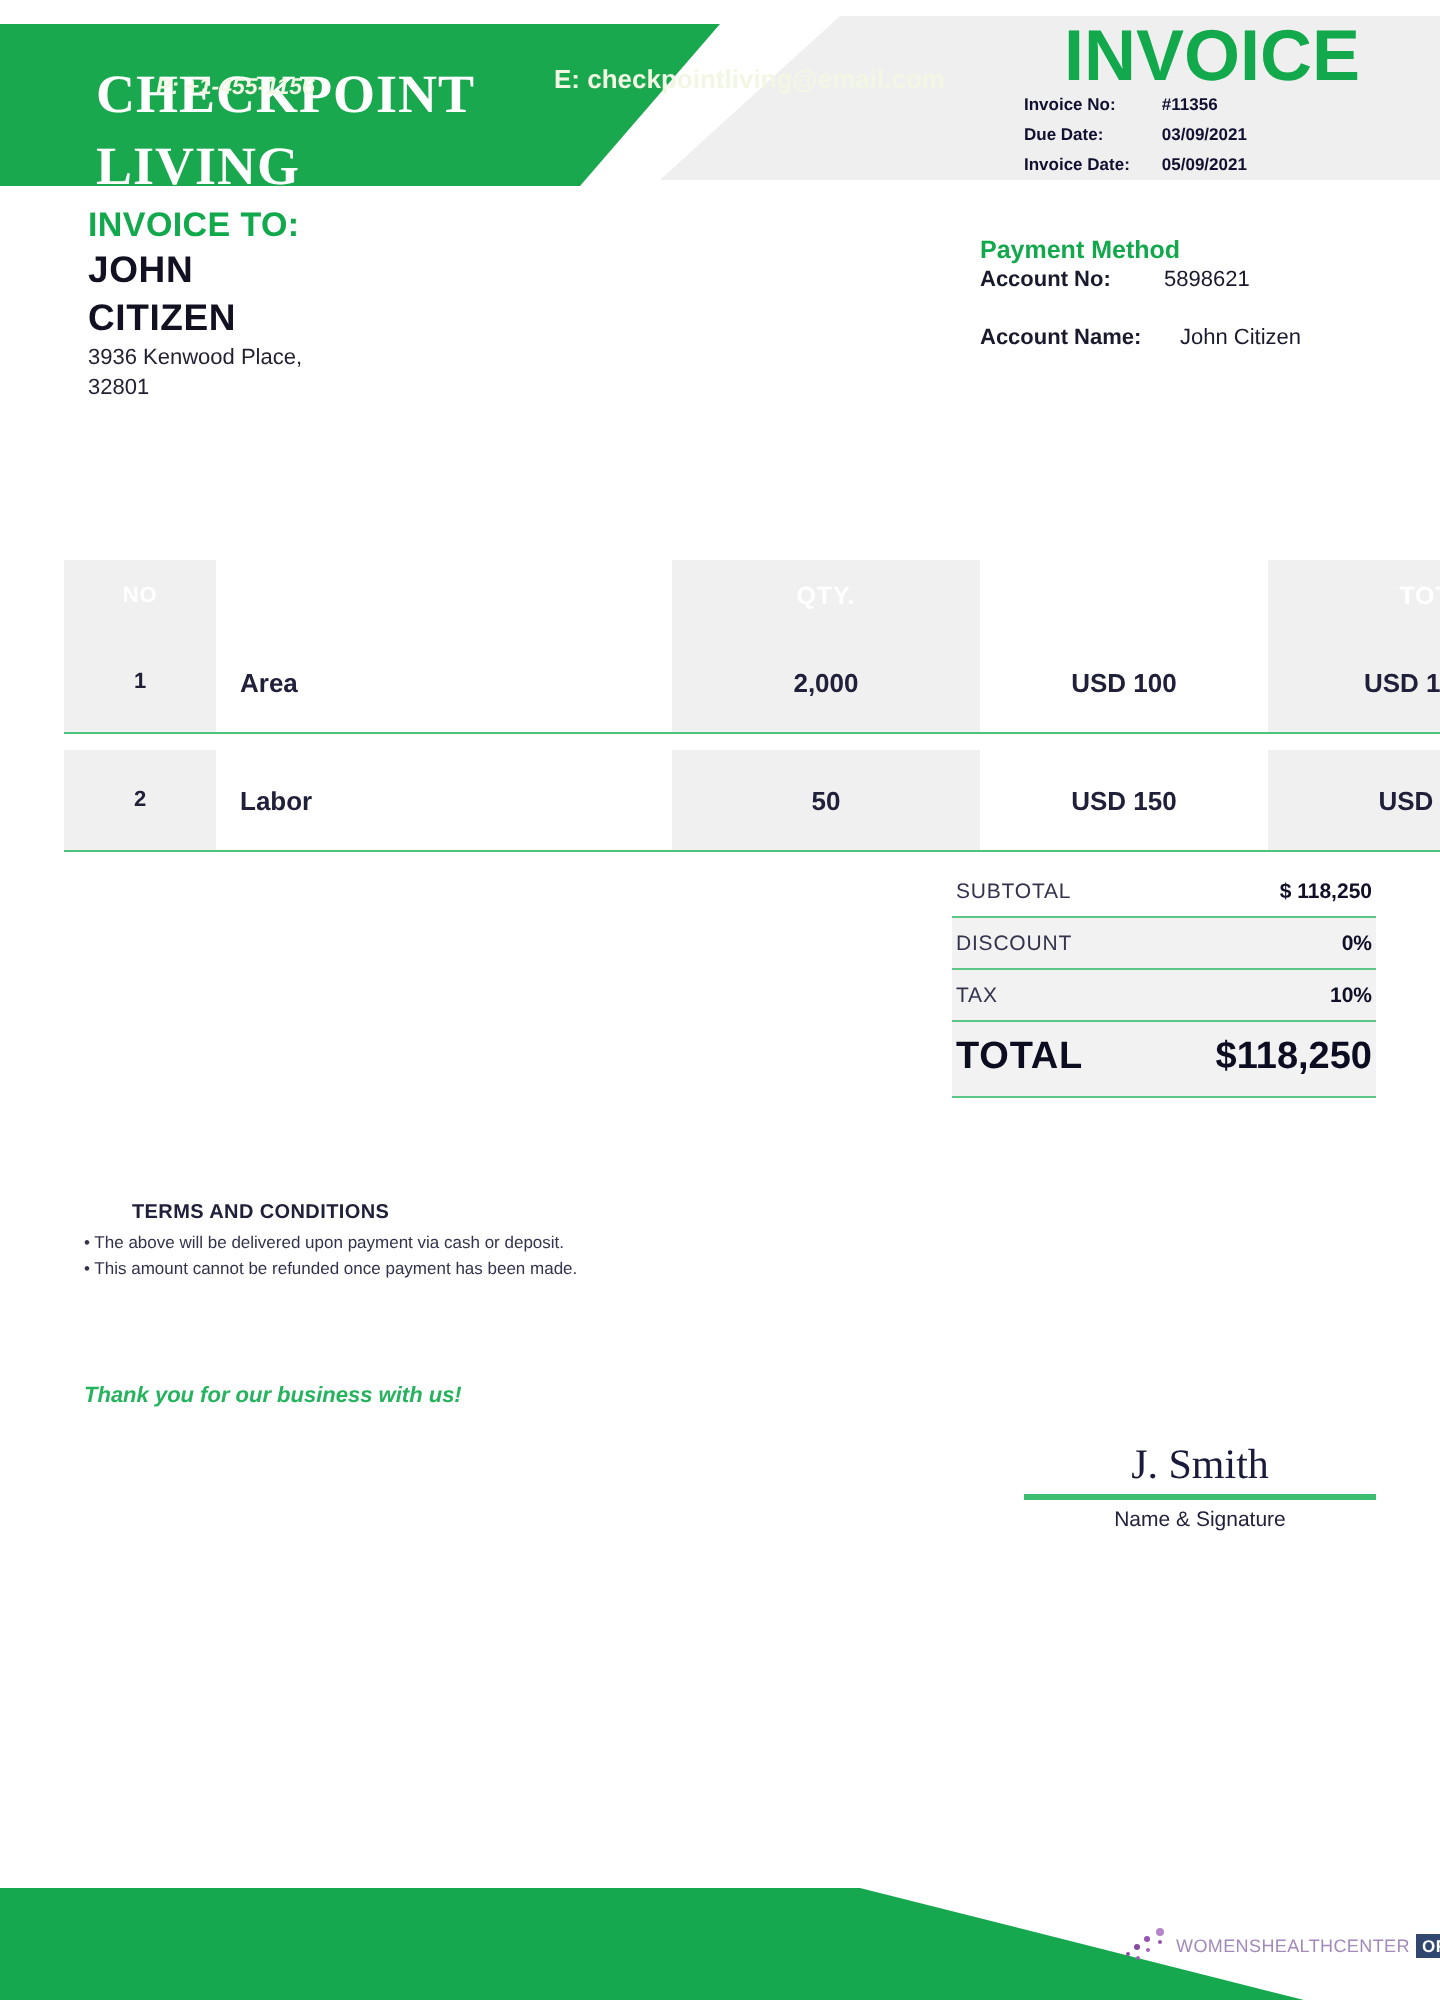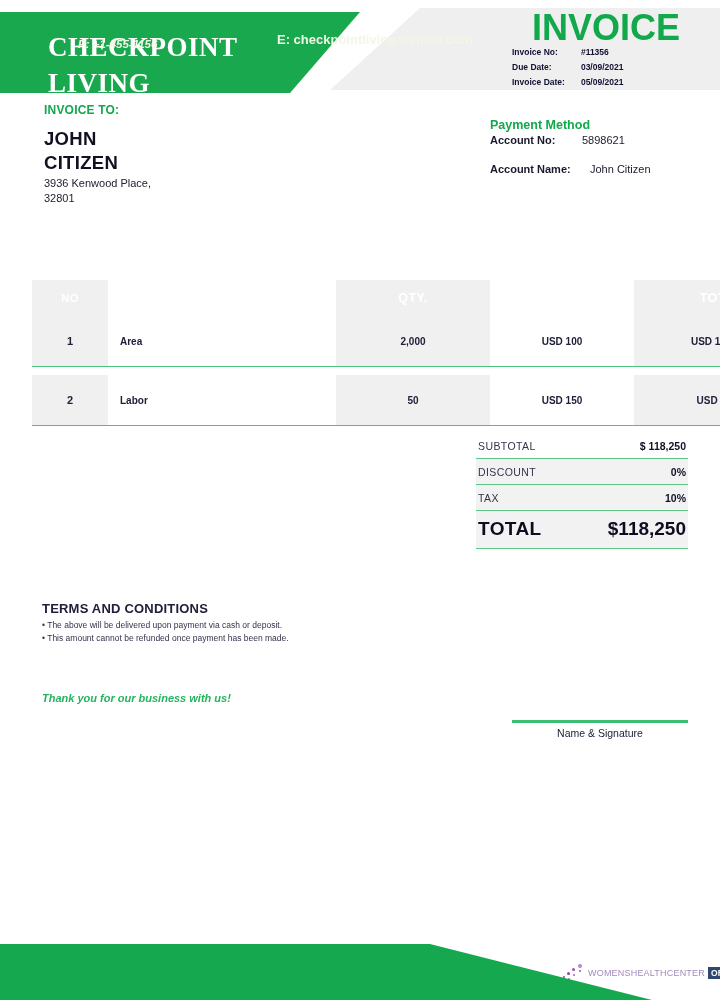--- a/index.html
+++ b/index.html
@@ -72,23 +72,23 @@
 
   
   .billto {
     position: absolute;
     left: 44px; top: 103px;
     width: 260px;
   }
   .billto-label {
     color: #12a84c;
     font-weight: bold;
-    font-size: 12px;
+    font-size: 17px;
     letter-spacing: 0.2px;
-    margin-bottom: 10px;
+    margin-bottom: 0;
   }
   .billto-name {
     font-weight: bold;
     font-size: 18.5px;
     line-height: 1.28;
     letter-spacing: 0.3px;
     color: #111122;
     margin-bottom: 2px;
   }
   .billto-addr {
@@ -134,21 +134,21 @@
     font-size: 12.5px;
     font-weight: bold;
     letter-spacing: 0.4px;
     height: 36px;
     padding: 0 12px;
     text-align: left;
   }
   .items th.c { text-align: center; }
   .items td {
     height: 50px;
-    font-size: 10px;
+    font-size: 13px;
     font-weight: bold;
     color: #20203a;
     padding: 0 12px;
     border-bottom: 1.5px solid #4ec27c;
   }
   .items td.c { text-align: center; }
   .items .col-no    { width: 52px;  background: #f0f0f0; text-align: center; font-size: 11px; }
   .items .col-desc  { width: 204px; background: #ffffff; }
   .items .col-qty   { width: 130px; background: #f0f0f0; }
   .items .col-price { width: 120px; background: #ffffff; }
@@ -181,25 +181,26 @@
     background: #f2f2f2;
   }
 
   
   .terms {
     position: absolute;
     left: 42px; top: 601px;
     width: 420px;
   }
   .terms-title {
-    font-size: 13px;
+    font-size: 10px;
     font-weight: bold;
     color: #20203a;
     letter-spacing: 0.2px;
     margin-bottom: 3px;
+    margin-left: 24px;
   }
   .terms-item {
     font-size: 8.5px;
     color: #33334d;
     line-height: 1.55;
   }
   .thanks {
     position: absolute;
     left: 42px; top: 692px;
     font-size: 11px;
@@ -400,20 +401,21 @@
   </table>
 
 <div class="terms">
   <div class="terms-title">TERMS AND CONDITIONS</div>
   <div class="terms-item">• The above will be delivered upon payment via cash or deposit.</div>
   <div class="terms-item">• This amount cannot be refunded once payment has been made.</div>
 </div>
 <div class="thanks">Thank you for our business with us!</div>
 
 <div class="signature">
+  <div class="sig-name">J. Smith</div>
   <div class="sig-rule"></div>
   <div class="sig-caption">Name &amp; Signature</div>
 </div>
 
 <div class="footer-zone">
   <div class="footer-green"></div>
 </div>
 <div class="footer-phone">P: +1-455-1156</div>
 <div class="footer-email">E: checkpointliving@email.com</div>
 

